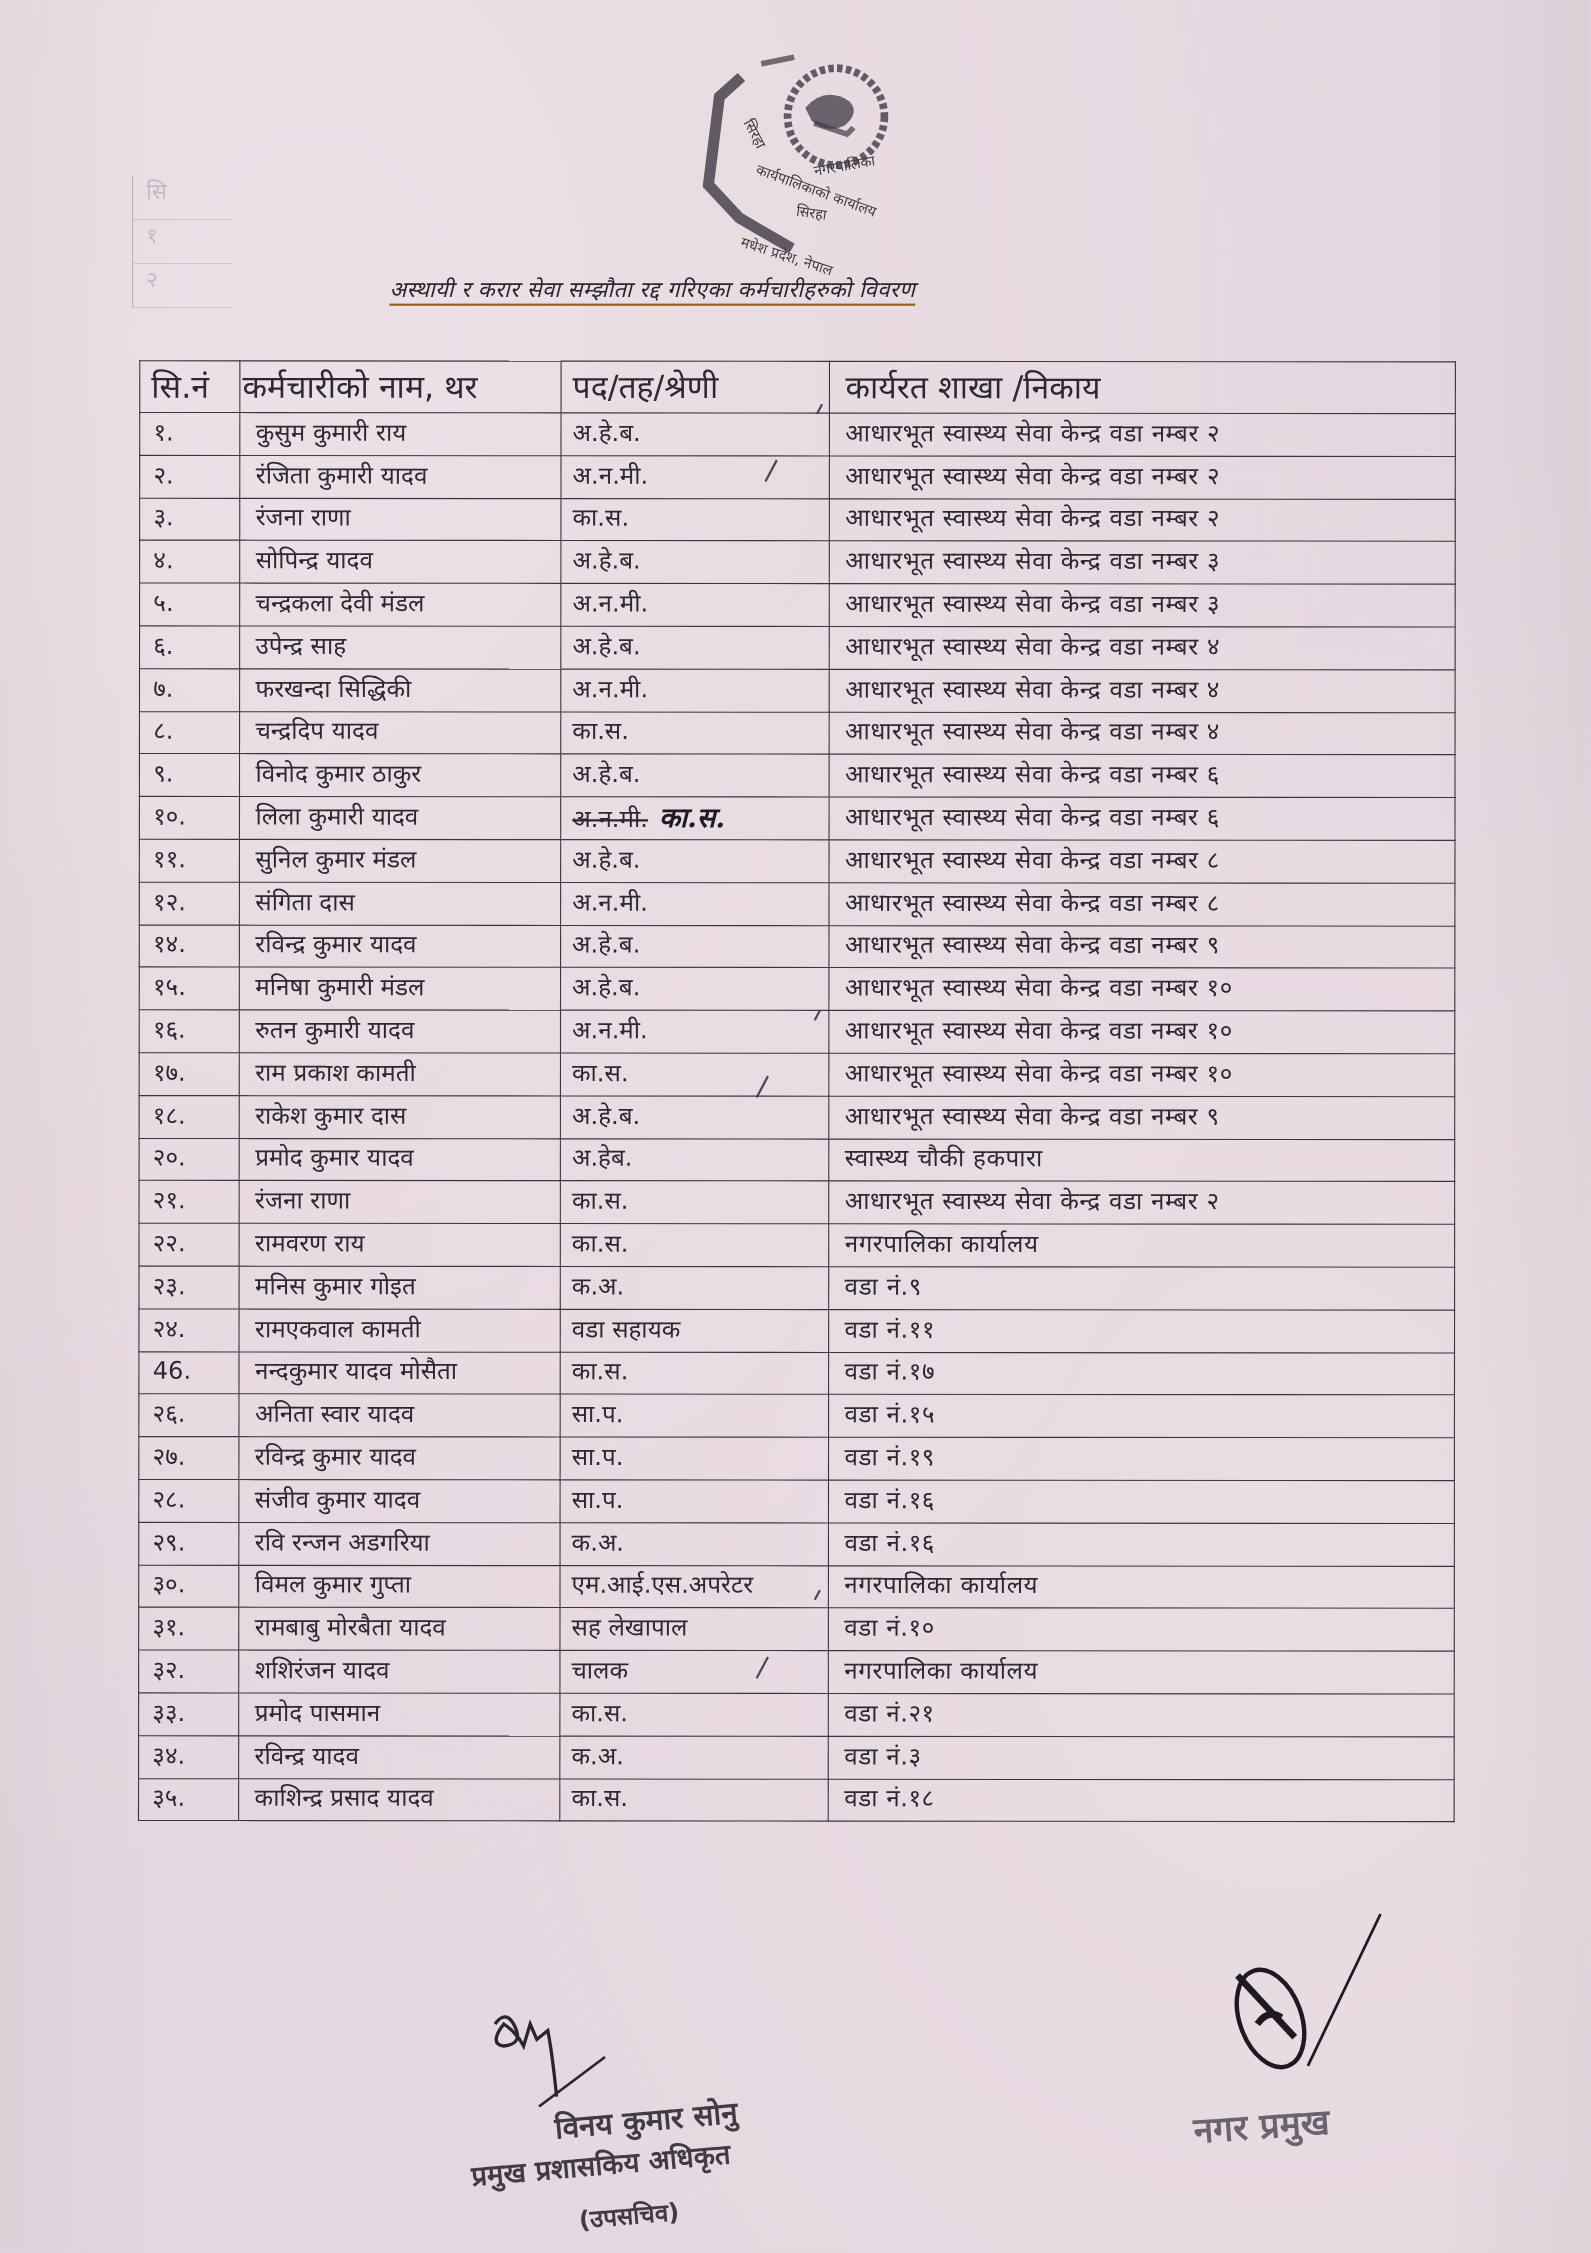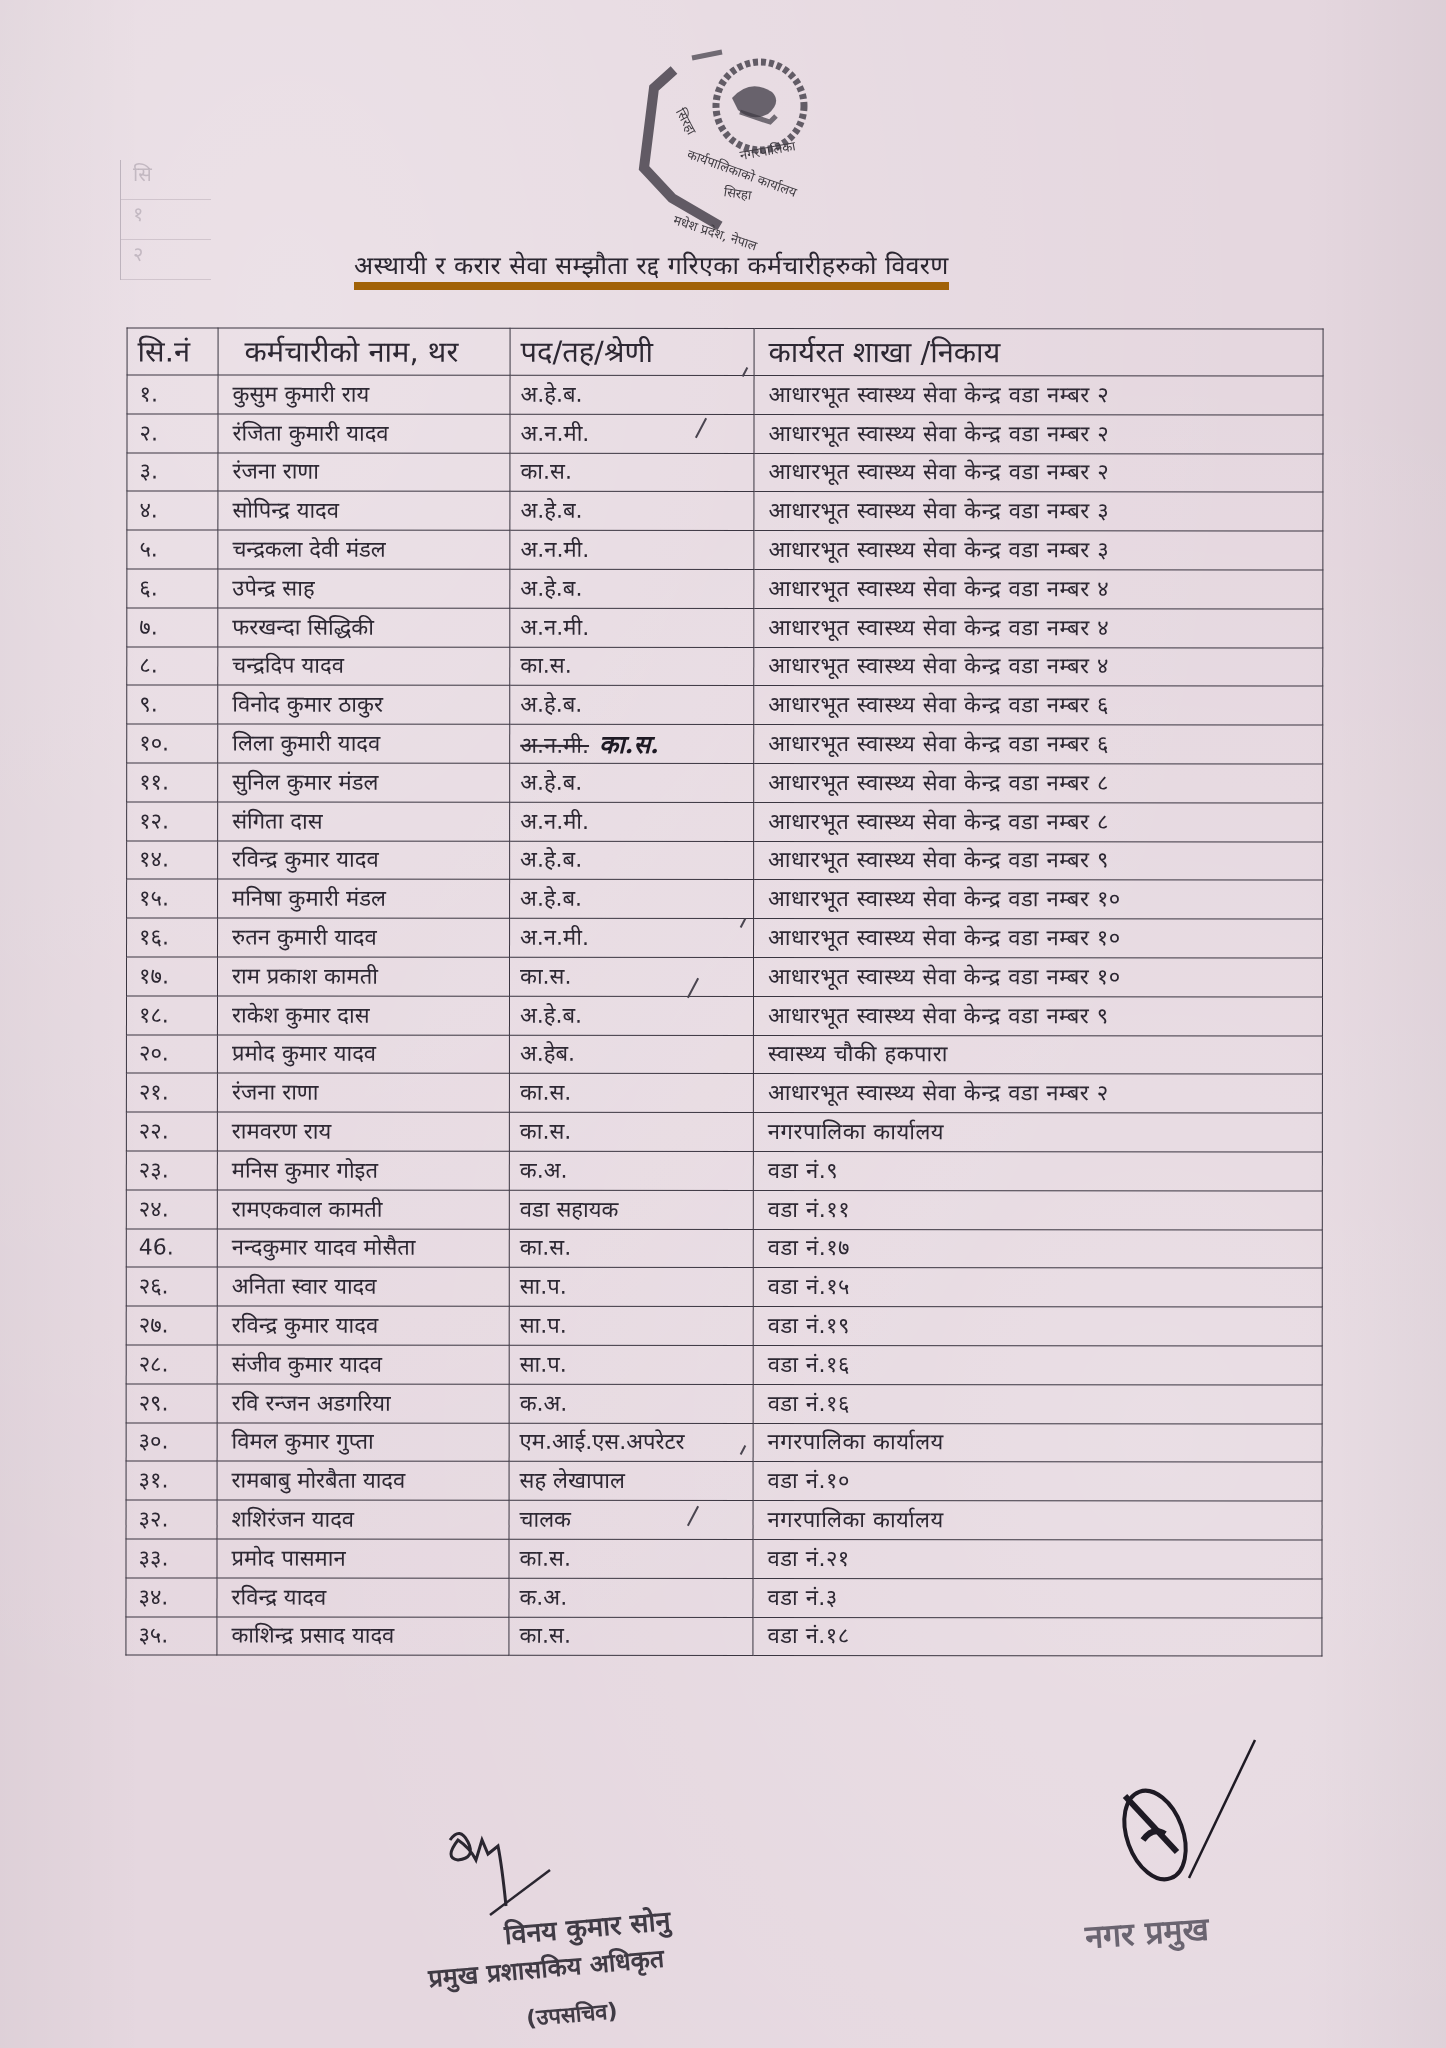--- a/index.html
+++ b/index.html
@@ -18,23 +18,24 @@
     border-left: 1px solid rgba(60,50,70,0.25);
   }
   .ghost div { height: 40px; border-bottom: 1px solid rgba(60,50,70,0.15); color: rgba(60,50,70,0.22); font-size: 20px; padding-left: 12px; box-sizing: border-box; }
   .stamp {
     position: absolute; left: 632px; top: 48px; width: 210px; height: 200px;
   }
   .stamp svg { width: 100%; height: 100%; }
   .stamp-line { position: absolute; font-size: 13px; color: #3e3a40; white-space: nowrap; transform-origin: left center; }
   .title {
     position: absolute; left: 354px; top: 252px;
-    font-size: 25px; color: #2a2630;
-    border-bottom: 8px solid #a16207; padding-bottom: 1px; line-height: 1.15;
+    font-size: 20px; color: #2a2630;
+    border-bottom: 2px solid #a16207; padding-bottom: 1px; line-height: 1.15;
     letter-spacing: 0.3px;
+    font-style: italic;
   }
   table.grid {
     position: absolute; left: 126px; top: 328px; width: 1196px;
     border-collapse: collapse; table-layout: fixed;
     transform: rotate(0.05deg);
   }
   table.grid col.c1 { width: 91px; }
   table.grid col.c2 { width: 292px; }
   table.grid col.c3 { width: 244px; }
   table.grid col.c4 { width: 569px; }
@@ -88,21 +89,21 @@
 <table class="grid">
   <colgroup>
       <col class="c1">
       <col class="c2">
       <col class="c3">
       <col class="c4">
     </colgroup>
   <thead>
     <tr>
       <th>सि.नं</th>
-      <th class="name" style="padding-left:26px">कर्मचारीको नाम, थर</th>
+      <th class="name" style="padding-left:2px">कर्मचारीको नाम, थर</th>
       <th>पद/तह/श्रेणी</th>
       <th class="unit" style="padding-left:14px">कार्यरत शाखा /निकाय</th>
     </tr>
   </thead>
   <tbody id="rows">
       <tr>
         <td class="sn">१.</td>
         <td class="name">कुसुम कुमारी राय</td>
         <td>अ.हे.ब.</td>
         <td class="unit">आधारभूत स्वास्थ्य सेवा केन्द्र वडा नम्बर २</td>

